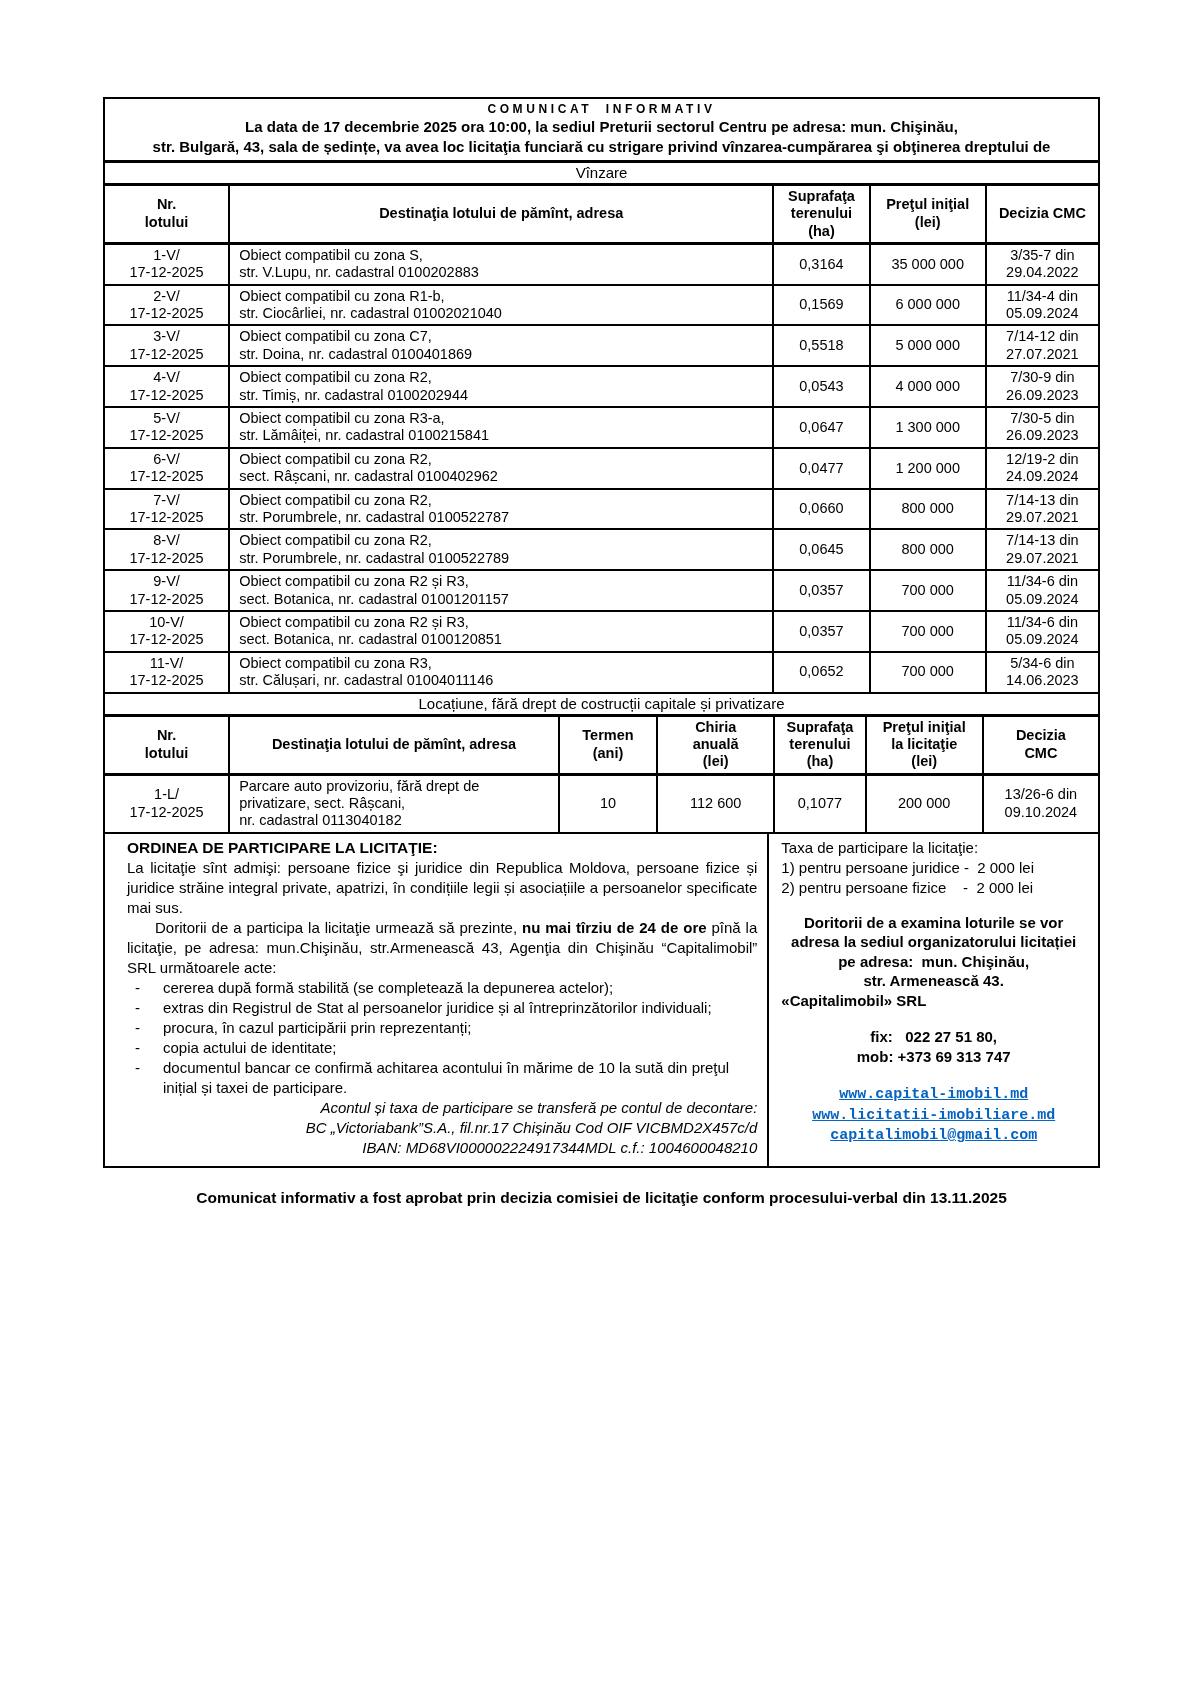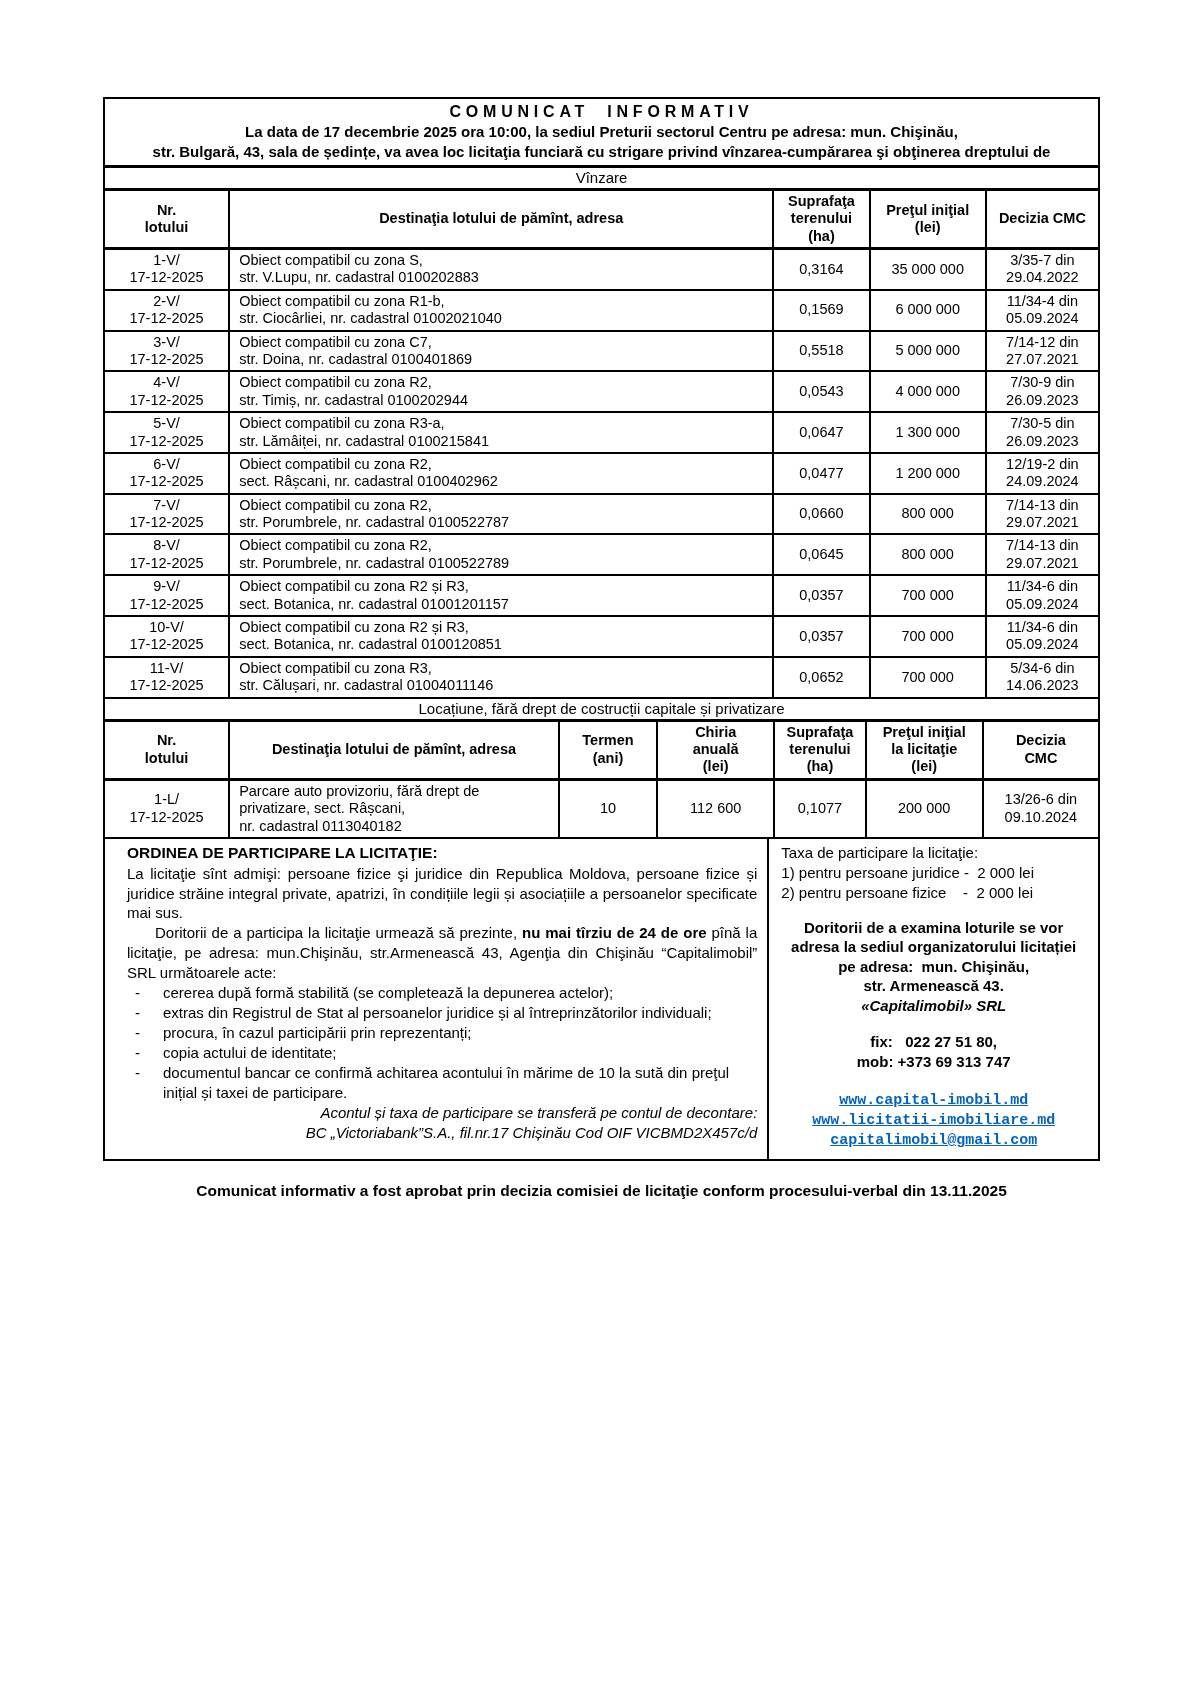--- a/index.html
+++ b/index.html
@@ -12,21 +12,21 @@
   }
   .page { position:relative; width:1200px; height:1697px; overflow:hidden; background:#fff; }
   .doc {
     margin:97px 0 0 103px; width:997px;
     border:2px solid var(--ink);
   }
   .doc-header {
     text-align:center; font-weight:bold; font-size:15px; line-height:1.28;
     padding:3px 6px 4px; border-bottom:3px solid var(--ink);
   }
-  .doc-title { font-size:16px; letter-spacing:0.30em; word-spacing:0.55em; }
+  .doc-title { font-size:12px; letter-spacing:0.30em; word-spacing:0.55em; }
   .section-bar {
     text-align:center; font-weight:normal; font-size:15px;
     padding:1px 0 2px; border-bottom:3px solid var(--ink);
   }
   .section-bar.mid { border-top:0; }
   table { width:100%; border-collapse:collapse; table-layout:fixed; border:hidden; }
   th, td { border:2px solid var(--ink); font-size:14.5px; line-height:1.2; }
   thead th {
     font-weight:bold; text-align:center; vertical-align:middle;
     white-space:pre-line; padding:2px 2px; border-bottom:3px solid var(--ink);
@@ -42,21 +42,21 @@
   .part-submit { text-align:justify; text-indent:28px; }
   .doc-list { margin:0; padding:0; list-style:none; }
   .doc-list li { position:relative; padding-left:36px; }
   .doc-list li::before { content:"-"; position:absolute; left:8px; }
   .fin { font-style:italic;text-align:right; }
   .fees-block div { white-space:pre; }
   .examine {
     font-weight:bold; text-align:center; white-space:pre-wrap;
     margin-top:15px; line-height:1.3;
   }
-  .company { font-weight:bold; font-style:italic; text-align:center; }
+  .company { font-weight:bold; text-align:left; }
   .phones { margin-top:16px; font-weight:bold; text-align:center; }
   .phones div { white-space:pre; }
   .links { margin-top:19px; text-align:center;font-family:Liberation Mono, monospace; }
   .link {
     display:block; color:var(--link-color); font-weight:bold;
     text-decoration:underline; cursor:pointer; line-height:1.35;
   }
   .footer-note {
     width:997px; margin:21px 0 0 103px; text-align:center;
     font-weight:bold; font-size:15.5px;
@@ -269,20 +269,21 @@
         </div>
         <ul class="doc-list">
           <li>cererea după formă stabilită (se completează la depunerea actelor);</li>
           <li>extras din Registrul de Stat al persoanelor juridice și al întreprinzătorilor individuali;</li>
           <li>procura, în cazul participării prin reprezentanți;</li>
           <li>copia actului de identitate;</li>
           <li>documentul bancar ce confirmă achitarea acontului în mărime de 10 la sută din preţul inițial și taxei de participare.</li>
         </ul>
         <div class="fin">Acontul și taxa de participare se transferă pe contul de decontare:</div>
         <div class="fin">BC „Victoriabank”S.A., fil.nr.17 Chișinău  Cod OIF VICBMD2X457c/d</div>
+        <div class="fin">IBAN: MD68VI000002224917344MDL c.f.: 1004600048210</div>
       </div>
 
       <div class="bottom-right">
         <div class="fees-block">
           <div>Taxa de participare la licitaţie:</div>
           <div>1) pentru persoane juridice -  2 000 lei</div>
           <div>2) pentru persoane fizice    -  2 000 lei</div>
         </div>
         <div class="examine">Doritorii de a examina loturile se vor
 adresa la sediul organizatorului licitației

